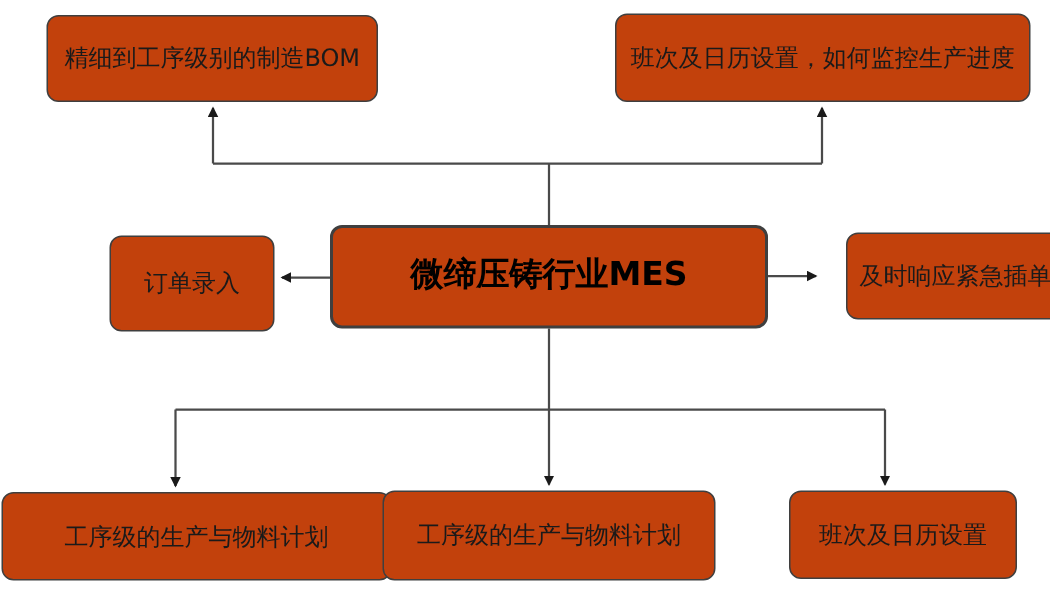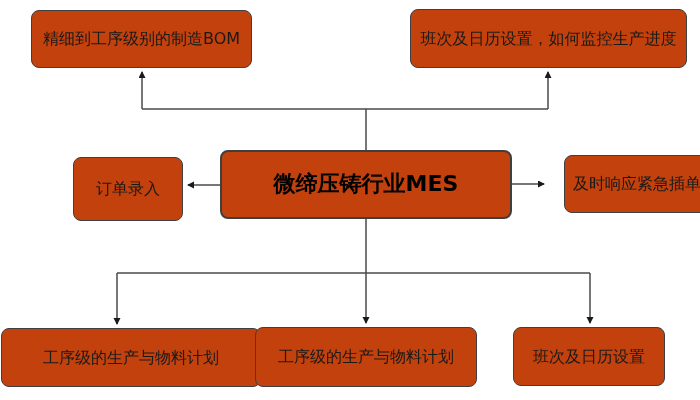--- a/index.html
+++ b/index.html
@@ -44,21 +44,21 @@
     color: #000000;
   }
   
   #n-top-left      { left: 31px;  top: 10px;  width: 221px; height: 58px; }
   #n-top-right     { left: 410px; top: 9px;   width: 277px; height: 59px; }
   #n-left          { left: 73px;  top: 157px; width: 110px; height: 64px; }
   #n-center        { left: 220px; top: 150px; width: 292px; height: 69px; }
   #n-right         { left: 532px; top: 155px; width: 146px; height: 58px; margin-left: 32px; }
   #n-bottom-left   { left: 1px;   top: 328px; width: 260px; height: 59px; }
   #n-bottom-middle { left: 255px; top: 327px; width: 222px; height: 60px; }
-  #n-bottom-right  { left: 513px; top: 327px; width: 152px; height: 59px; text-align: center; }
+  #n-bottom-right  { left: 526px; top: 327px; width: 152px; height: 59px; text-align: center; }
 </style>
 </head>
 <body>
 
 <div class="canvas">
 
   <svg class="connectors" viewBox="0 0 700 400" xmlns="http://www.w3.org/2000/svg">
     <defs>
       <marker id="arrow" markerWidth="8" markerHeight="8" refX="6" refY="3.5" orient="auto" markerUnits="userSpaceOnUse">
         <path d="M0,0 L7,3.5 L0,7 Z" fill="#1a1a1a"></path>

